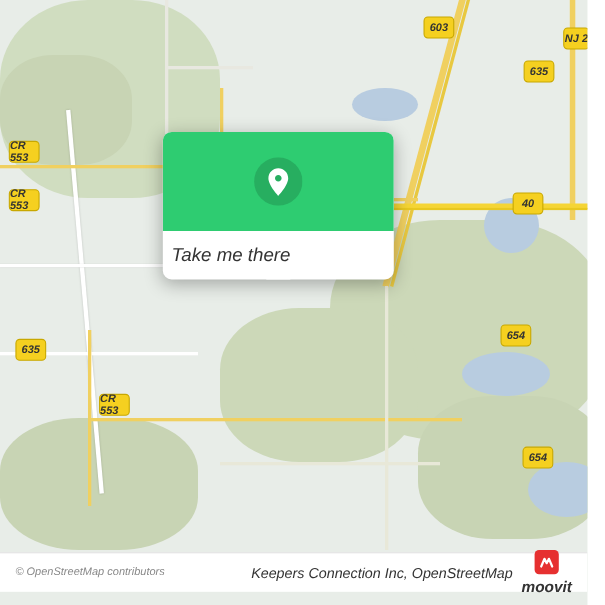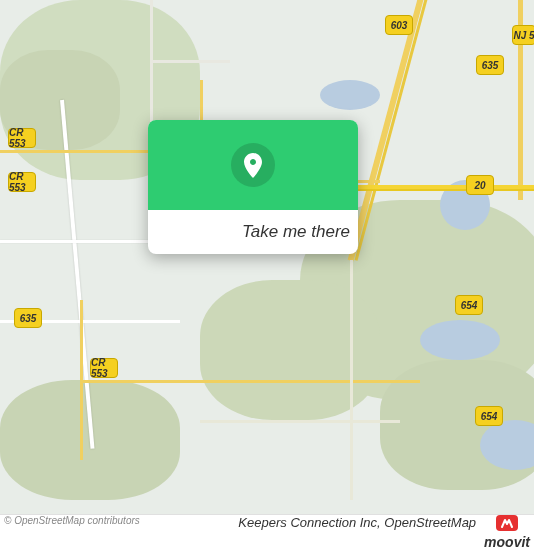--- a/index.html
+++ b/index.html
@@ -73,42 +73,43 @@
       position: relative;
     }
 
     .location-pin {
       width: 44px;
       height: 44px;
     }
 
     .popup-bottom {
       padding: 10px 0;
-      text-align: right;
+      text-align: left;
     }
 
     .take-me-there-btn {
       display: inline-block;
       color: #333;
       font-size: 17px;
       font-weight: 500;
       cursor: pointer;
       padding: 2px 8px;
     }
 
     
     .bottom-bar {
       position: absolute;
-      bottom: 0;
+      bottom: 12px;
       left: 0;
       right: 0;
       height: 36px;
       background: white;
       display: flex;
-      padding: 0 4px;
+      align-items: center;
+      padding: 0 14px;
       z-index: 20;
       border-top: 1px solid #e0e0e0;
     }
 
     .copyright-text {
       font-size: 10px;
       color: #888;
       flex: 1;
     }
 
@@ -196,26 +197,26 @@
 
   <div style="position:absolute;top:0;left:150px;width:3px;height:180px;background:#e8e8e0;"></div>
   <div style="position:absolute;top:60px;left:150px;width:80px;height:3px;background:#e8e8e0;"></div>
   <div style="position:absolute;top:260px;left:350px;width:3px;height:240px;background:#e8e8d8;"></div>
   <div style="position:absolute;top:420px;left:200px;width:200px;height:3px;background:#e8e8d8;"></div>
 
   <div class="route-badge" style="top:15px;left:385px;">603</div>
   <div class="route-badge" style="top:128px;left:8px;">CR 553</div>
   <div class="route-badge" style="top:172px;left:8px;">CR 553</div>
   <div class="route-badge" style="top:55px;left:476px;">635</div>
-  <div class="route-badge" style="top:175px;left:466px;background:#f5d020;">20</div>
+  <div class="route-badge" style="top:175px;left:466px;background:#f5d020;">40</div>
   <div class="route-badge" style="top:308px;left:14px;">635</div>
   <div class="route-badge" style="top:295px;left:455px;">654</div>
   <div class="route-badge" style="top:406px;left:475px;">654</div>
   <div class="route-badge" style="top:358px;left:90px;">CR 553</div>
-  <div class="route-badge" style="top:25px;left:512px;width:24px;">NJ 5</div>
+  <div class="route-badge" style="top:25px;left:512px;width:24px;">NJ 2</div>
 
   <div class="popup-card">
     <div class="popup-top">
 
       <svg class="location-pin" viewBox="0 0 44 44" fill="none" xmlns="http://www.w3.org/2000/svg">
         <circle cx="22" cy="22" r="22" fill="#27ae60"></circle>
         <path d="M22 10C17.03 10 13 14.03 13 19C13 25.5 22 35 22 35C22 35 31 25.5 31 19C31 14.03 26.97 10 22 10ZM22 22C20.34 22 19 20.66 19 19C19 17.34 20.34 16 22 16C23.66 16 25 17.34 25 19C25 20.66 23.66 22 22 22Z" fill="white"></path>
       </svg>
     </div>
     <div class="popup-bottom">

